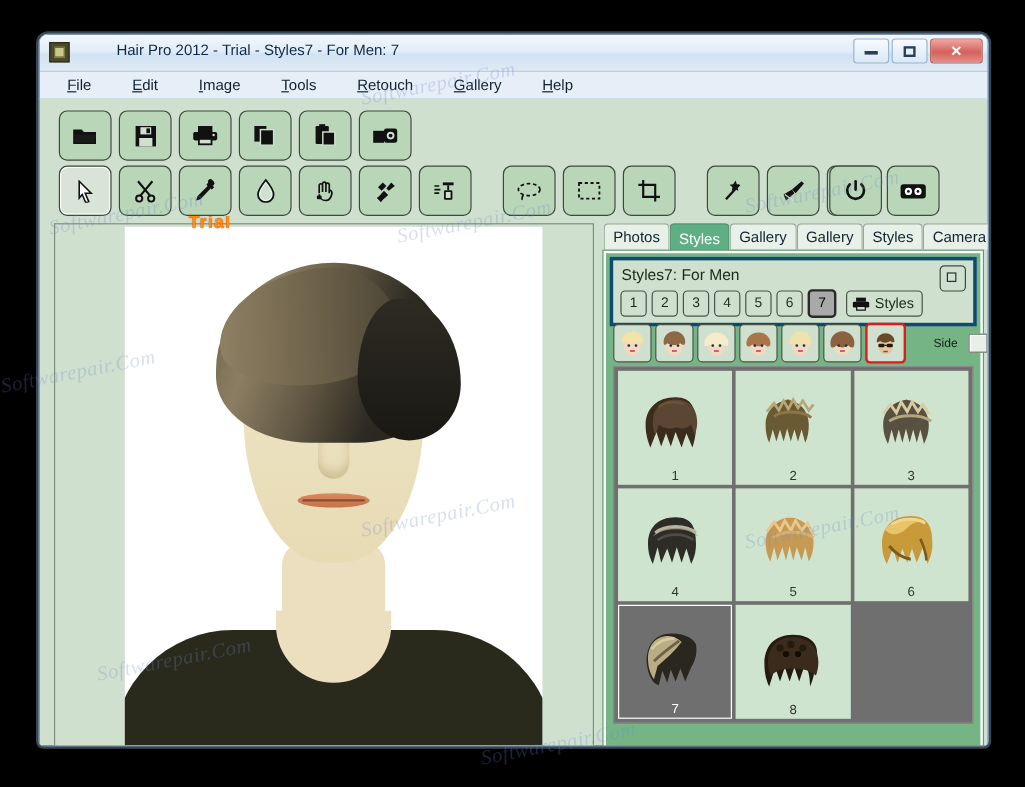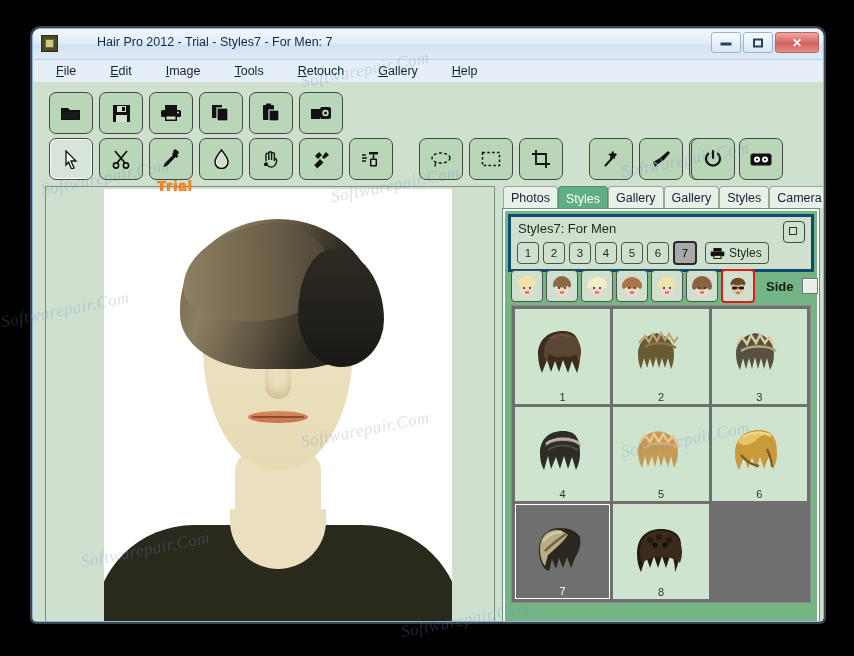--- a/index.html
+++ b/index.html
@@ -113,21 +113,21 @@
   .numbtn{width:20px;height:20px;border:1px solid #4a554a;border-radius:4px;background:#cfe0cf;
     font-size:11.5px;color:#1a2a1a;display:flex;align-items:center;justify-content:center;}
   .numbtn.sel{background:#a9a9a9;border:2px solid #2a2a2a;color:#000;}
   .printbtn{height:20px;padding:0 6px 0 4px;border:1px solid #4a554a;border-radius:4px;background:#cfe0cf;
     display:flex;align-items:center;gap:4px;font-size:12px;color:#1a2a1a;margin-left:4px;}
 
   .facerow{position:absolute;left:6px;top:58px;display:flex;gap:3px;align-items:center;}
   .facebtn{width:30px;height:30px;border:1px solid #4a554a;border-radius:4px;background:#cfe0cf;
     display:flex;align-items:center;justify-content:center;overflow:hidden;}
   .facebtn.sel{border:2px solid #e01a1a;}
-  .sidelabel{font-size:13px;color:#102010;margin-left:8px;font-weight:bold;}
+  .sidelabel{font-size:10px;color:#102010;margin-left:20px;}
   .chk{width:14px;height:14px;border:1px solid #6a7a6a;background:#e8eee8;margin-left:6px;
     box-shadow:inset 1px 1px 0 #fff;}
 
   .grid{position:absolute;left:6px;top:94px;right:6px;height:298px;
     background:#6f6f6f;border:1px solid #8a8a8a;box-sizing:border-box;
     display:grid;grid-template-columns:repeat(3,1fr);grid-template-rows:repeat(3,1fr);gap:3px;padding:3px;}
   .cell{background:#cfe4cf;position:relative;display:flex;align-items:center;justify-content:center;}
   .cell.sel{background:#6f6f6f;border:1px solid #fff;}
   .cell.empty{background:transparent;}
   .cellnum{position:absolute;bottom:1px;left:50%;transform:translateX(-50%);font-size:11px;color:#333;}

